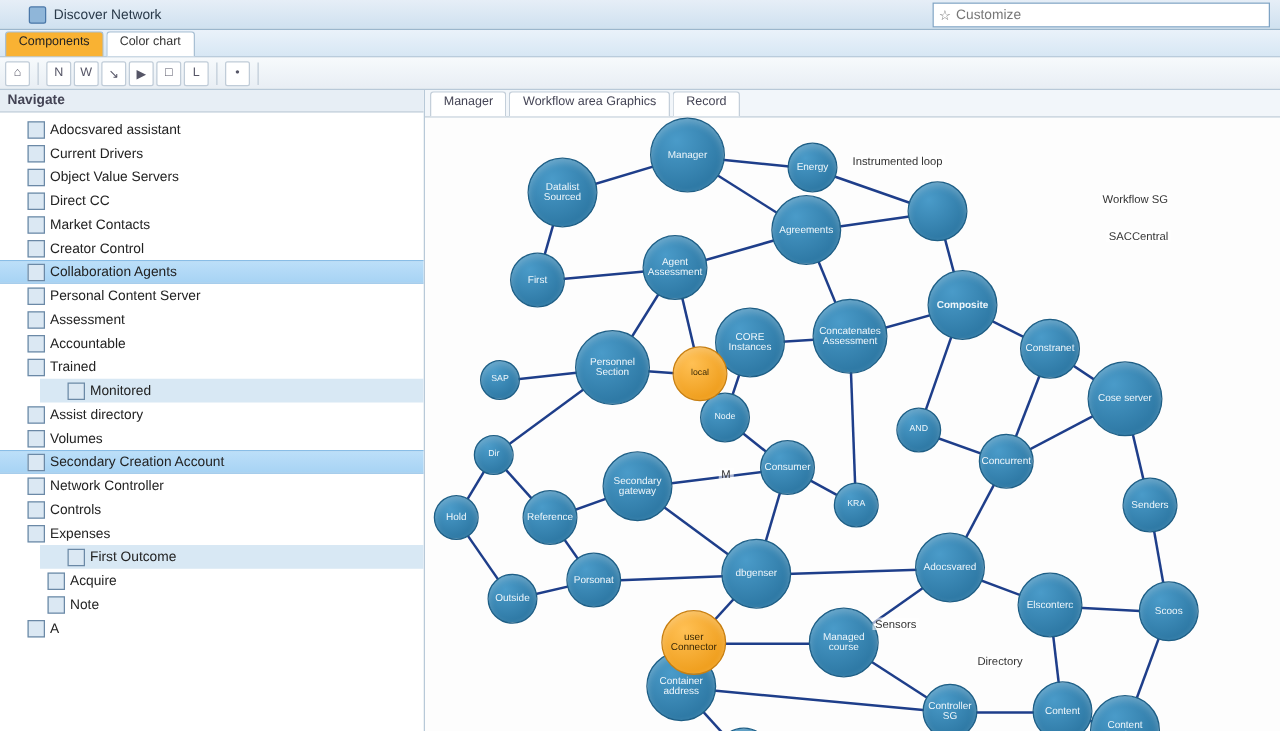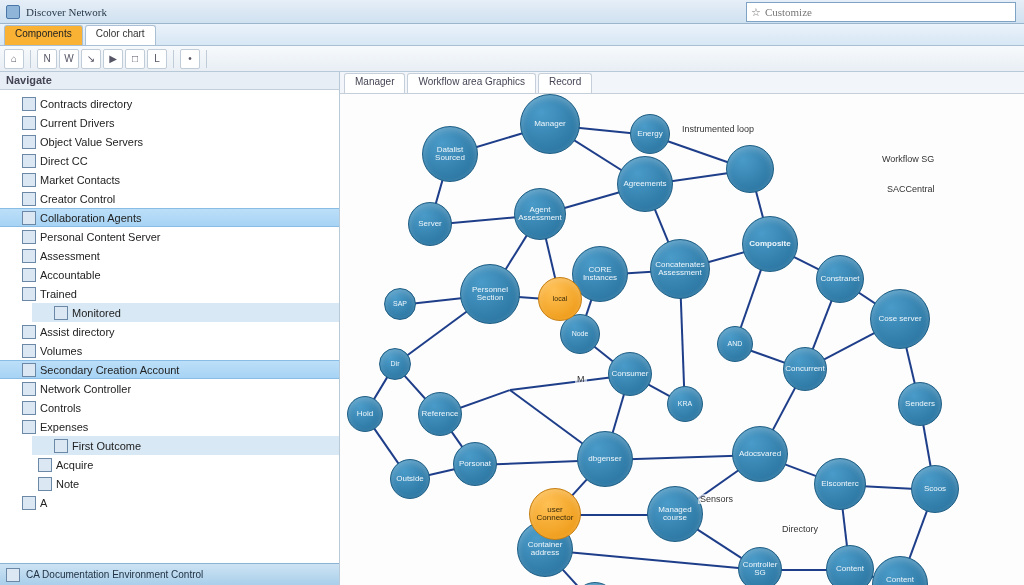--- a/index.html
+++ b/index.html
@@ -11,23 +11,22 @@
     height: 585px;
     overflow: hidden;
     position: relative;
   }
   .titlebar {
     height: 24px;
     background: linear-gradient(#e6eef7,#cfe1f0);
     border-bottom: 1px solid #9bb6cc;
     display: flex;
     align-items: center;
-    padding: 0 6px;
+    padding: 0 23px;
     color: #2a3a4a;
-    font-family: Liberation Serif, serif;
   }
   .titlebar .icon { width:14px;height:14px;margin-right:6px;display:inline-block;border:1px solid #4a77a8;background:#8fb6d9;border-radius:2px; }
   .tabs-strip {
     height: 22px;
     background: linear-gradient(#eaf2fa,#d7e7f4);
     border-bottom: 1px solid #a9c0d4;
     display:flex;align-items:flex-end;
     padding-left:4px;
   }
   .tab-btn {
@@ -192,21 +191,21 @@
   <div style="flex:1"></div>
 </div>
 
 <div class="main">
 
   <div class="sidebar">
     <div class="sidebar-header">Navigate</div>
     <div class="tree" id="tree">
         <div class="tree-item lvl1">
           <span class="ticon"></span>
-          <span>Contracts directory</span>
+          <span>Adocsvared assistant</span>
         </div>
         <div class="tree-item lvl1">
           <span class="ticon"></span>
           <span>Current Drivers</span>
         </div>
         <div class="tree-item lvl1">
           <span class="ticon"></span>
           <span>Object Value Servers</span>
         </div>
         <div class="tree-item lvl1">
@@ -279,24 +278,20 @@
         </div>
         <div class="tree-item lvl2">
           <span class="ticon"></span>
           <span>Note</span>
         </div>
         <div class="tree-item lvl1">
           <span class="ticon"></span>
           <span>A</span>
         </div>
       </div>
-    <div class="sidebar-footer">
-      <span class="ficon"></span>
-      <span>CA Documentation Environment Control</span>
-    </div>
   </div>
 
   <div class="canvas-wrap">
     <div class="view-tabs">
       <div class="view-tab"><span>Manager</span></div>
       <div class="view-tab"><span>Workflow area Graphics</span></div>
       <div class="view-tab"><span>Record</span></div>
     </div>
     <div class="graph" id="graph">
         <div class="edge" style="left: 110px; top: 60px; width: 104.403px; transform: rotate(-16.6992deg);"></div>
@@ -351,32 +346,33 @@
         <div class="edge" style="left: 310px; top: 40px; width: 105.948px; transform: rotate(19.29deg);"></div>
         <div class="edge" style="left: 340px; top: 175px; width: 135.093px; transform: rotate(87.8789deg);"></div>
         <div class="edge" style="left: 335px; top: 420px; width: 101.242px; transform: rotate(32.9052deg);"></div>
         <div class="edge" style="left: 595px; top: 395px; width: 101.242px; transform: rotate(110.225deg);"></div>
         <div class="edge" style="left: 560px; top: 225px; width: 107.355px; transform: rotate(152.241deg);"></div>
         <div class="edge" style="left: 220px; top: 205px; width: 40.3113px; transform: rotate(60.2551deg);"></div>
         <div class="edge" style="left: 25px; top: 320px; width: 79.0569px; transform: rotate(55.3048deg);"></div>
         <div class="edge" style="left: 100px; top: 320px; width: 61.0328px; transform: rotate(55.008deg);"></div>
         <div class="node" style="left: 82px; top: 32px; width: 56px; height: 56px;">Datalist Sourced</div>
         <div class="node" style="left: 180px; top: 0px; width: 60px; height: 60px;">Manager</div>
-        <div class="node" style="left: 68px; top: 108px; width: 44px; height: 44px;">Server</div>
+        <div class="node" style="left: 68px; top: 108px; width: 44px; height: 44px;">First</div>
         <div class="node" style="left: 174px; top: 94px; width: 52px; height: 52px;">Agent Assessment</div>
         <div class="node" style="left: 277px; top: 62px; width: 56px; height: 56px;">Agreements</div>
         <div class="node" style="left: 290px; top: 20px; width: 40px; height: 40px;">Energy</div>
         <div class="node" style="left: 120px; top: 170px; width: 60px; height: 60px;">Personnel Section</div>
         <div class="node sm" style="left: 44px; top: 194px; width: 32px; height: 32px;">SAP</div>
         <div class="node" style="left: 232px; top: 152px; width: 56px; height: 56px;">CORE Instances</div>
         <div class="node" style="left: 310px; top: 145px; width: 60px; height: 60px;">Concatenates Assessment</div>
         <div class="node sm" style="left: 220px; top: 220px; width: 40px; height: 40px;">Node</div>
         <div class="node sm" style="left: 39px; top: 254px; width: 32px; height: 32px;">Dir</div>
         <div class="node" style="left: 7px; top: 302px; width: 36px; height: 36px;">Hold</div>
         <div class="node" style="left: 78px; top: 298px; width: 44px; height: 44px;">Reference</div>
+        <div class="node" style="left: 142px; top: 267px; width: 56px; height: 56px;">Secondary gateway</div>
         <div class="node" style="left: 268px; top: 258px; width: 44px; height: 44px;">Consumer</div>
         <div class="node" style="left: 113px; top: 348px; width: 44px; height: 44px;">Porsonat</div>
         <div class="node" style="left: 50px; top: 365px; width: 40px; height: 40px;">Outside</div>
         <div class="node" style="left: 237px; top: 337px; width: 56px; height: 56px;">dbgenser</div>
         <div class="node sm" style="left: 327px; top: 292px; width: 36px; height: 36px;">KRA</div>
         <div class="node" style="left: 386px; top: 51px; width: 48px; height: 48px;"></div>
         <div class="node" style="left: 402px; top: 122px; width: 56px; height: 56px; font-weight: bold;">Composite</div>
         <div class="node" style="left: 476px; top: 161px; width: 48px; height: 48px;">Constranet</div>
         <div class="node sm" style="left: 377px; top: 232px; width: 36px; height: 36px;">AND</div>
         <div class="node" style="left: 443px; top: 253px; width: 44px; height: 44px;">Concurrent</div>

